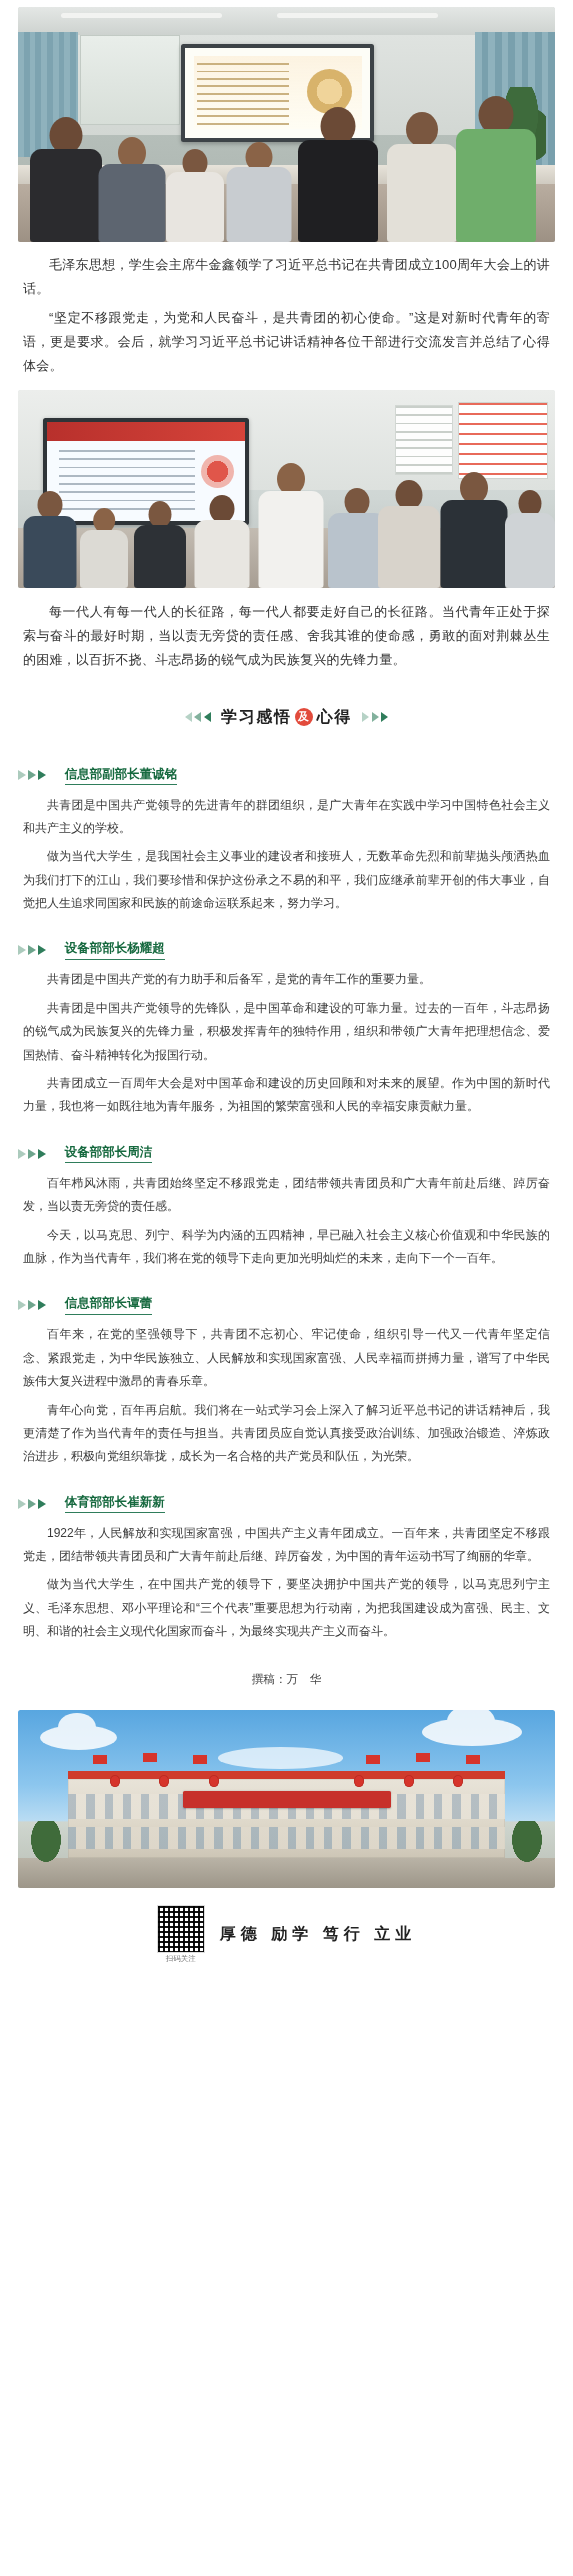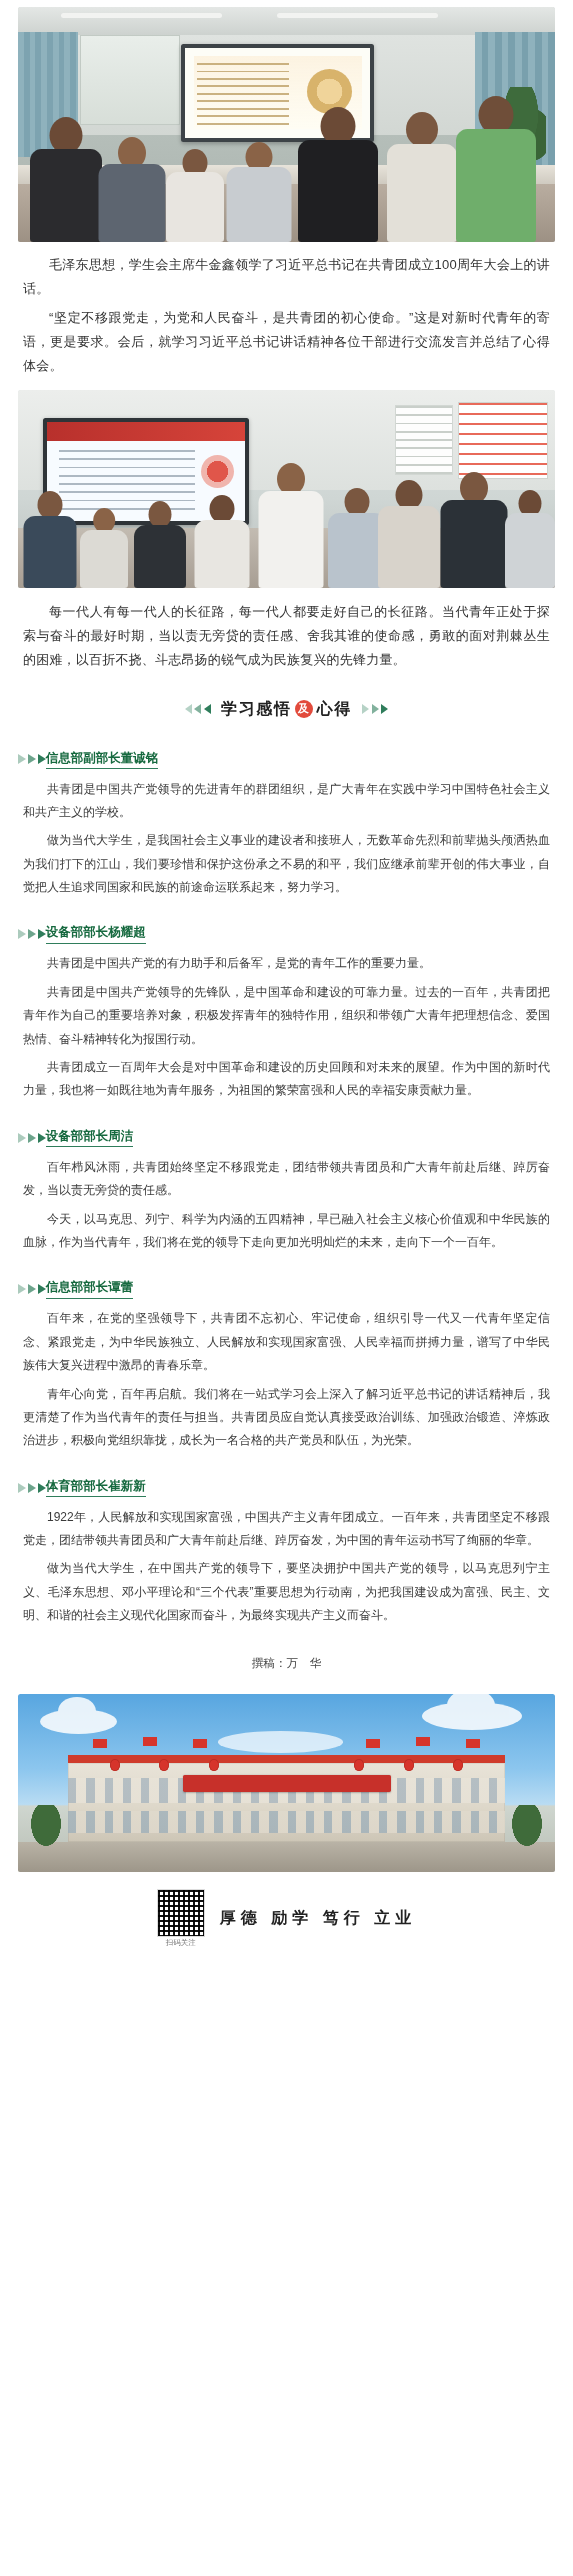--- a/index.html
+++ b/index.html
@@ -201,30 +201,30 @@
     display:block; width:0;height:0;
     border-top:5.8px solid transparent; border-bottom:5.8px solid transparent;
   }
   .divider .chev.left span{ border-right:7.5px solid #2f7d5b; }
   .divider .chev.right span{ border-left:7.5px solid #2f7d5b; }
   .divider .chev span:nth-child(1){ opacity:.35; }
   .divider .chev span:nth-child(2){ opacity:.6; }
   .divider .chev span:nth-child(3){ opacity:1; }
   .divider .title {
     font-size: 16px; font-weight: bold; color:#222; letter-spacing:1.7px;
-    margin: 0 10px; display:flex; align-items:center; gap:3.3px;
+    margin: 8px 10px; display:flex; align-items:center; gap:3.3px;
   }
   .divider .circ{
     display:inline-flex; align-items:center; justify-content:center;
     width:18.3px;height:18.3px;border-radius:50%;
     background:#e24b3c; color:#fff; font-size:10.8px; font-weight:bold;
   }
   
   .person-head {
-    display:flex; align-items:center; gap:0;
+    display:flex; align-items:center; gap:19px;
     padding: 15px 18.3px 5px 18.3px;
   }
   .person-head .arrows{ display:flex; gap:1.7px; }
   .person-head .arrows span{
     width:0;height:0;border-top:5.8px solid transparent;border-bottom:5.8px solid transparent;
     border-left:8.3px solid #2f7d5b; display:block;
   }
   .person-head .arrows span:nth-child(1){opacity:.4;}
   .person-head .arrows span:nth-child(2){opacity:.7;}
   .person-head .name{
@@ -450,21 +450,21 @@
   <div class="person-head">
     <div class="arrows">
         <span></span>
         <span></span>
         <span></span>
       </div>
     <div class="name">设备部部长杨耀超</div>
   </div>
   <div class="person-body">
     <p>共青团是中国共产党的有力助手和后备军，是党的青年工作的重要力量。</p>
-    <p>共青团是中国共产党领导的先锋队，是中国革命和建设的可靠力量。过去的一百年，共青团把青年作为自己的重要培养对象，积极发挥青年的独特作用，组织和带领广大青年把理想信念、爱国热情、奋斗精神转化为报国行动。</p>
+    <p>共青团是中国共产党领导的先锋队，是中国革命和建设的可靠力量。过去的一百年，斗志昂扬的锐气成为民族复兴的先锋力量，积极发挥青年的独特作用，组织和带领广大青年把理想信念、爱国热情、奋斗精神转化为报国行动。</p>
     <p>共青团成立一百周年大会是对中国革命和建设的历史回顾和对未来的展望。作为中国的新时代力量，我也将一如既往地为青年服务，为祖国的繁荣富强和人民的幸福安康贡献力量。</p>
   </div>
 
   <div class="person-head">
     <div class="arrows">
         <span></span>
         <span></span>
         <span></span>
       </div>
     <div class="name">设备部部长周洁</div>

